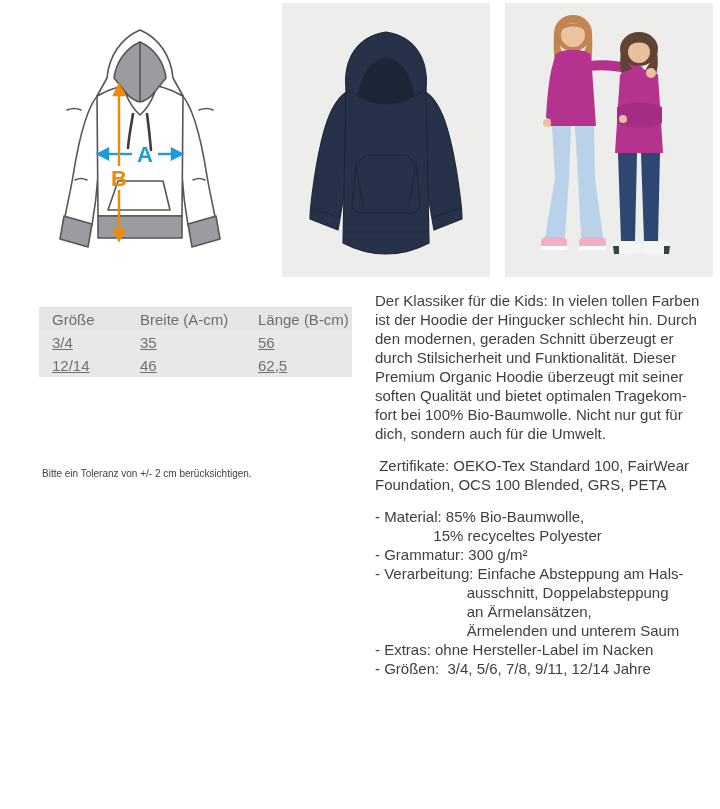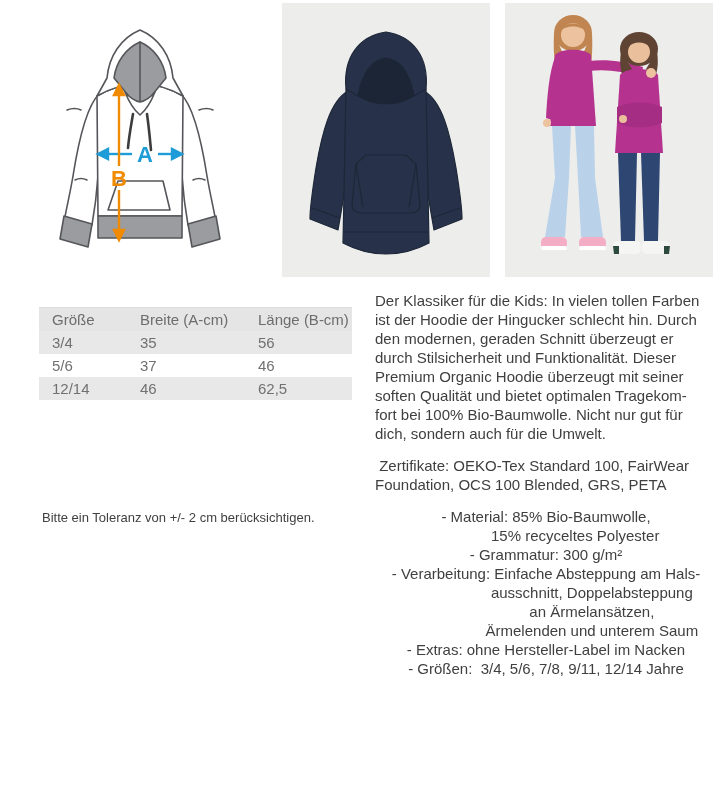--- a/index.html
+++ b/index.html
@@ -19,26 +19,26 @@
     font-size:15px;color:#717171;table-layout:fixed;
   }
   .size-table th,.size-table td{
     font-weight:normal;text-align:left;padding:0;height:23px;line-height:23px;
   }
   .size-table col.c1{width:101px;}
   .size-table col.c2{width:118px;}
   .size-table col.c3{width:94px;}
   .size-table th:first-child,.size-table td:first-child{padding-left:13px;}
   .size-table thead tr{background:#e5e5e5;border-top:1px solid #dedede;color:#6d6d6d;}
-  .size-table tbody tr.stripe{background:#e8e8e8;}
+  .size-table tbody tr.stripe{background:#e8e8e8;text-decoration:underline;}
   
-  .tolerance{position:absolute;left:42px;top:464px;font-size:13px;line-height:19px;margin-top:44px;}
+  .tolerance{position:absolute;left:42px;top:464px;font-size:10px;line-height:19px;}
   .desc{position:absolute;left:375px;top:291px;width:342px;font-size:15px;line-height:19px;}
   .desc .block{white-space:pre-wrap;margin:0 0 13px 0;}
-  .desc .block:last-child{margin-bottom:0;text-align:center;}
+  .desc .block:last-child{margin-bottom:0;}
   svg text.measure{font-family:"Liberation Sans","DejaVu Sans",sans-serif;font-weight:bold;font-size:22px;}
 </style>
 </head>
 <body>
 
 <div class="page">
 
   <svg class="techdraw" viewBox="0 0 215 252">
     <g stroke="#55565a" stroke-width="1.6" fill="#ffffff" stroke-linejoin="round" stroke-linecap="round">
 
@@ -178,25 +178,20 @@
         <th>Größe</th>
         <th>Breite (A-cm)</th>
         <th>Länge (B-cm)</th>
       </tr>
     </thead>
     <tbody>
       <tr class="stripe">
         <td>3/4</td>
         <td>35</td>
         <td>56</td>
-      </tr>
-      <tr>
-        <td>5/6</td>
-        <td>37</td>
-        <td>46</td>
       </tr>
       <tr class="stripe">
         <td>12/14</td>
         <td>46</td>
         <td>62,5</td>
       </tr>
     </tbody>
   </table>
 
   <div class="tolerance">Bitte ein Toleranz von +/- 2 cm berücksichtigen.</div>

